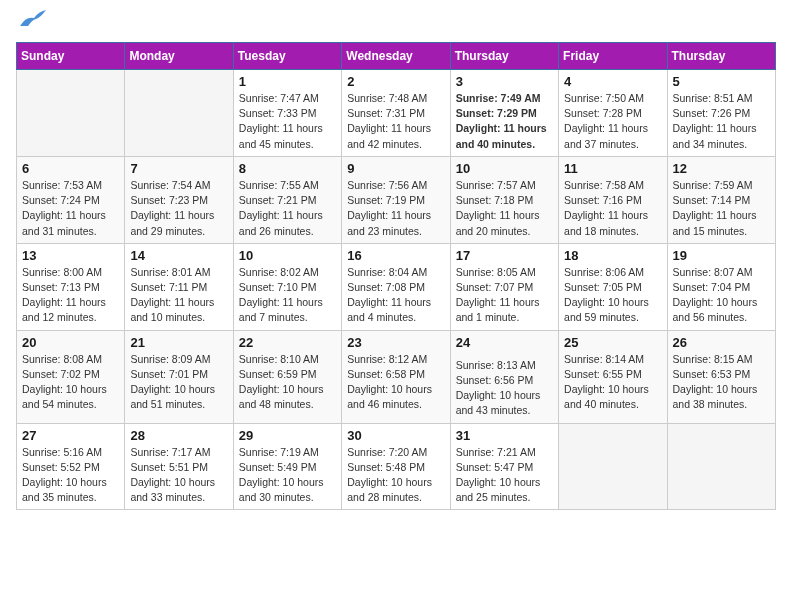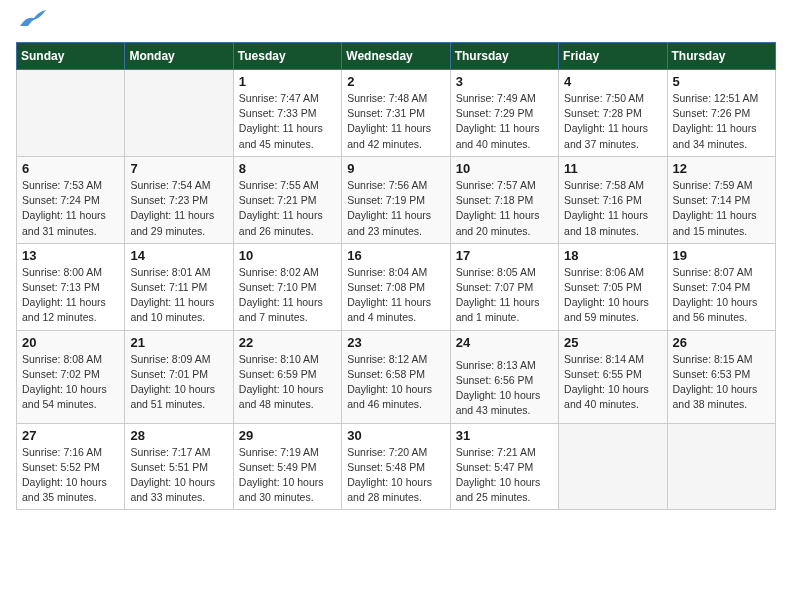--- a/index.html
+++ b/index.html
@@ -41,21 +41,21 @@
     .subtitle {
       font-size: 16px;
       color: #333;
     }
     .calendar {
       width: 100%;
       border-collapse: collapse;
       font-size: 11px;
     }
     .calendar th {
-      background: #14532d;
+      background: #a21caf;
       color: #fff;
       padding: 6px 4px;
       text-align: left;
       font-size: 12px;
       font-weight: bold;
       border: 1px solid #3a6ea5;
     }
     .calendar td {
       border: 1px solid #ccc;
       vertical-align: top;
@@ -129,33 +129,33 @@
 Daylight: 11 hours and 45 minutes.</div>
         </td>
         <td>
           <span class="day-num">2</span>
           <div class="day-info" style="white-space: pre-line;">Sunrise: 7:48 AM
 Sunset: 7:31 PM
 Daylight: 11 hours and 42 minutes.</div>
         </td>
         <td>
           <span class="day-num">3</span>
-          <div class="day-info" style="white-space: pre-line;">Sunrise: 7:49 AM
+          <div class="day-info" style="white-space: pre-line; font-weight: bold;">Sunrise: 7:49 AM
 Sunset: 7:29 PM
 Daylight: 11 hours and 40 minutes.</div>
         </td>
         <td>
           <span class="day-num">4</span>
           <div class="day-info" style="white-space: pre-line;">Sunrise: 7:50 AM
 Sunset: 7:28 PM
 Daylight: 11 hours and 37 minutes.</div>
         </td>
         <td>
           <span class="day-num">5</span>
-          <div class="day-info" style="white-space: pre-line;">Sunrise: 12:51 AM
+          <div class="day-info" style="white-space: pre-line;">Sunrise: 8:51 AM
 Sunset: 7:26 PM
 Daylight: 11 hours and 34 minutes.</div>
         </td>
       </tr>
       <tr>
         <td>
           <span class="day-num">6</span>
           <div class="day-info" style="white-space: pre-line;">Sunrise: 7:53 AM
 Sunset: 7:24 PM
 Daylight: 11 hours and 31 minutes.</div>
@@ -281,21 +281,21 @@
         <td>
           <span class="day-num">26</span>
           <div class="day-info" style="white-space: pre-line;">Sunrise: 8:15 AM
 Sunset: 6:53 PM
 Daylight: 10 hours and 38 minutes.</div>
         </td>
       </tr>
       <tr>
         <td>
           <span class="day-num">27</span>
-          <div class="day-info" style="white-space: pre-line;">Sunrise: 7:16 AM
+          <div class="day-info" style="white-space: pre-line;">Sunrise: 5:16 AM
 Sunset: 5:52 PM
 Daylight: 10 hours and 35 minutes.</div>
         </td>
         <td>
           <span class="day-num">28</span>
           <div class="day-info" style="white-space: pre-line;">Sunrise: 7:17 AM
 Sunset: 5:51 PM
 Daylight: 10 hours and 33 minutes.</div>
         </td>
         <td>

